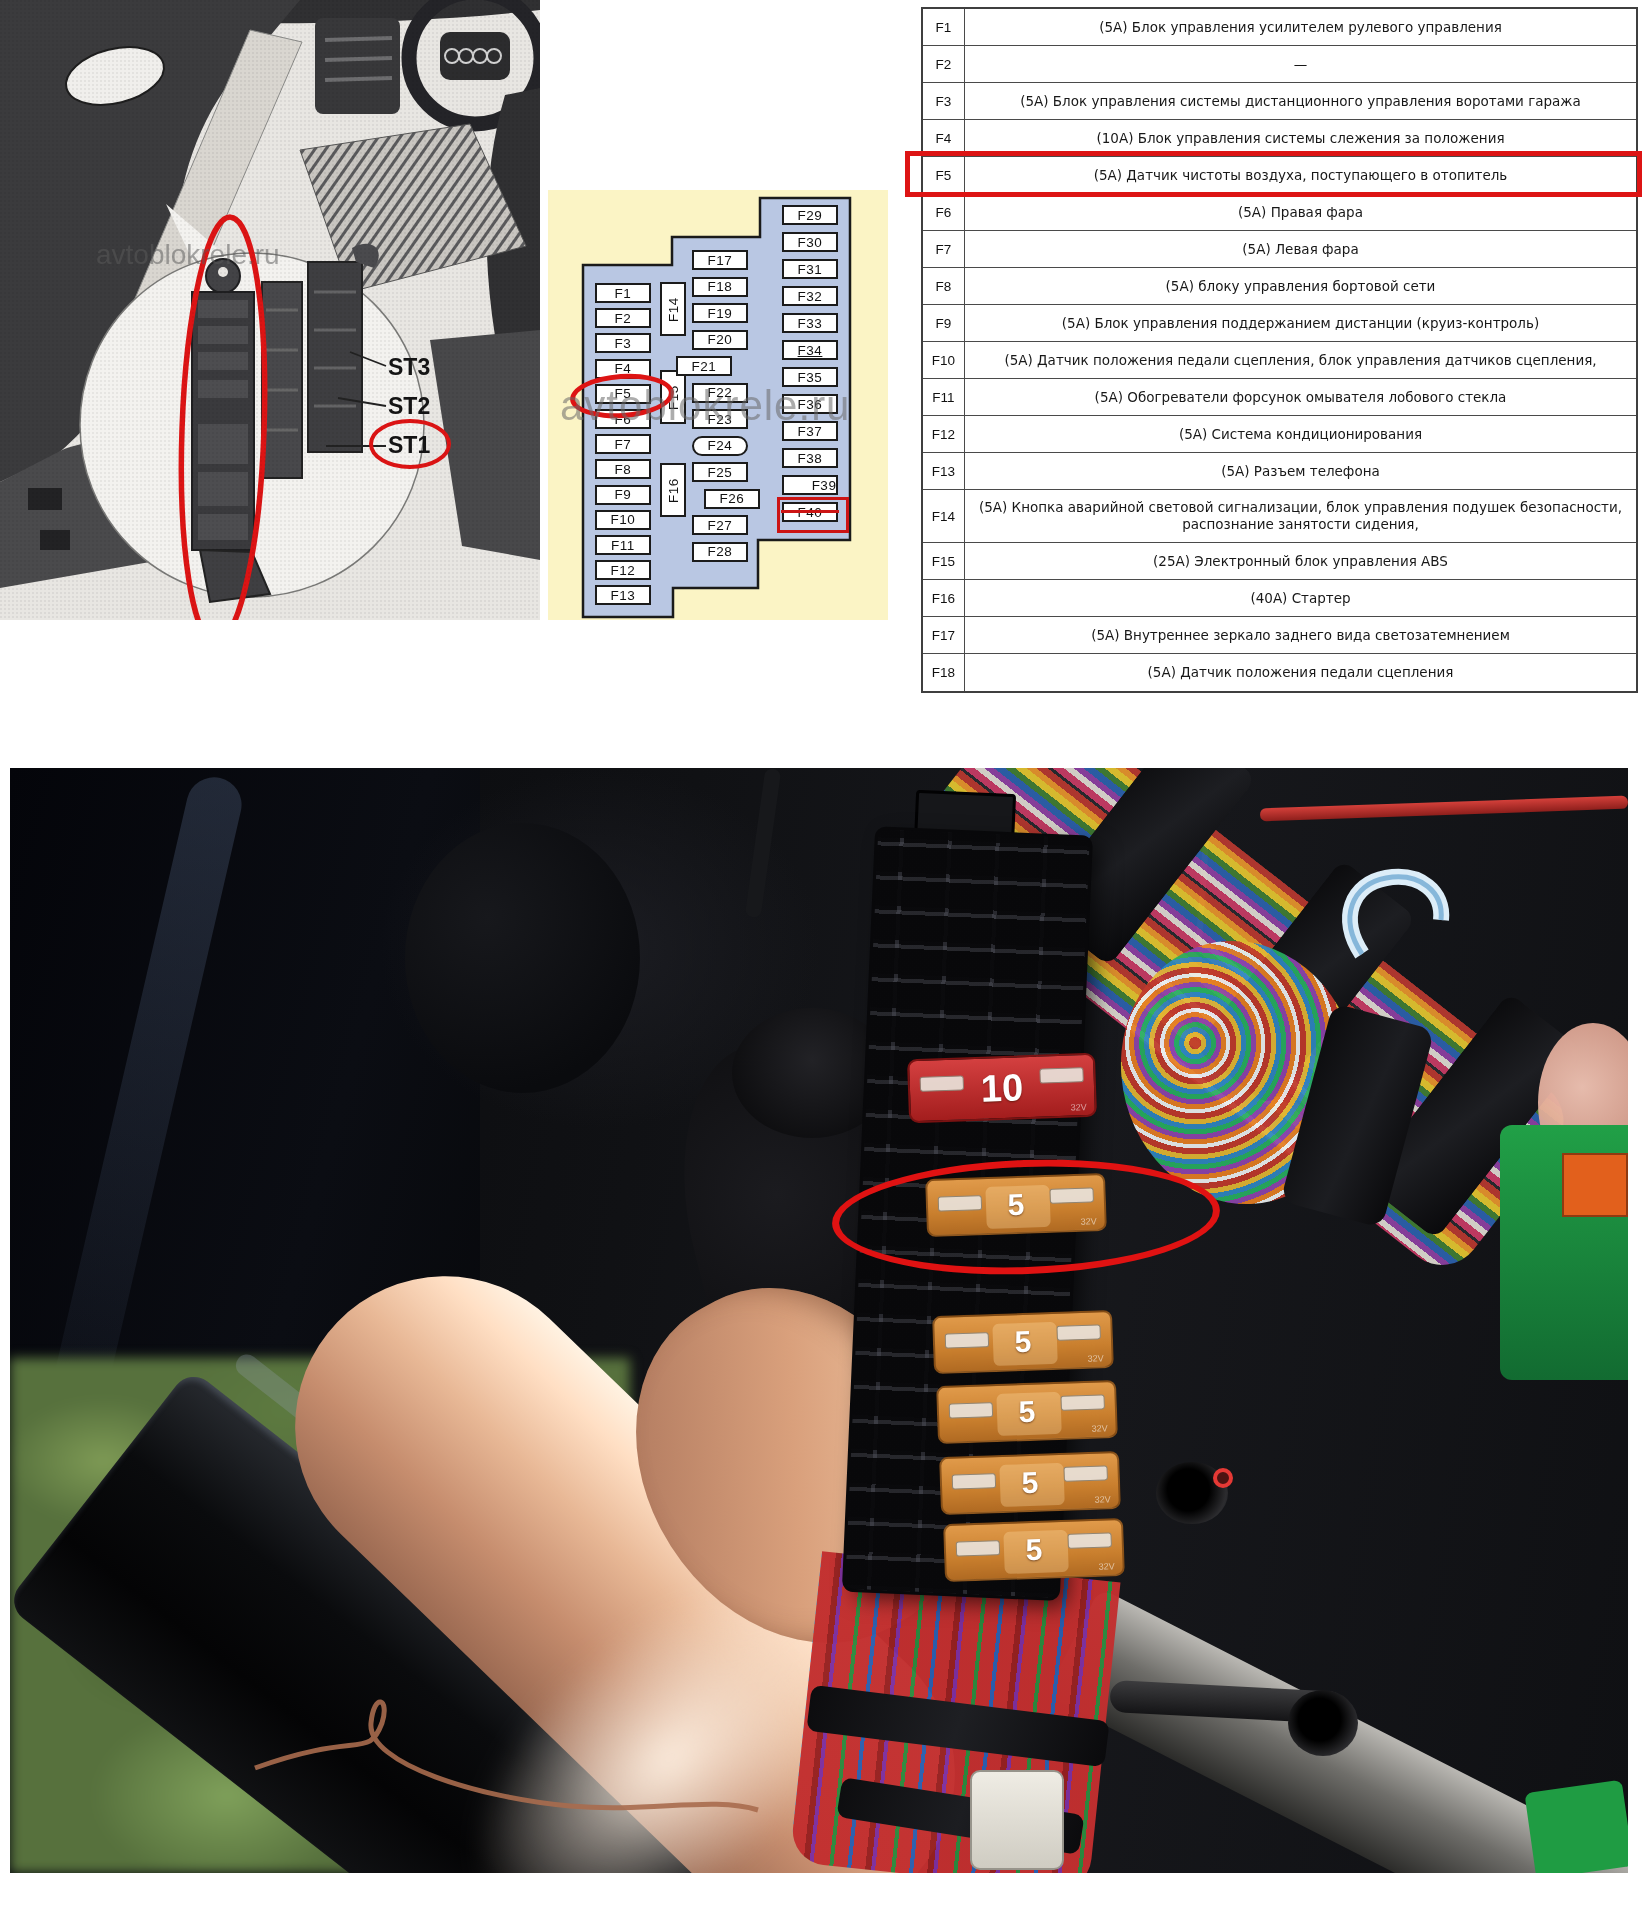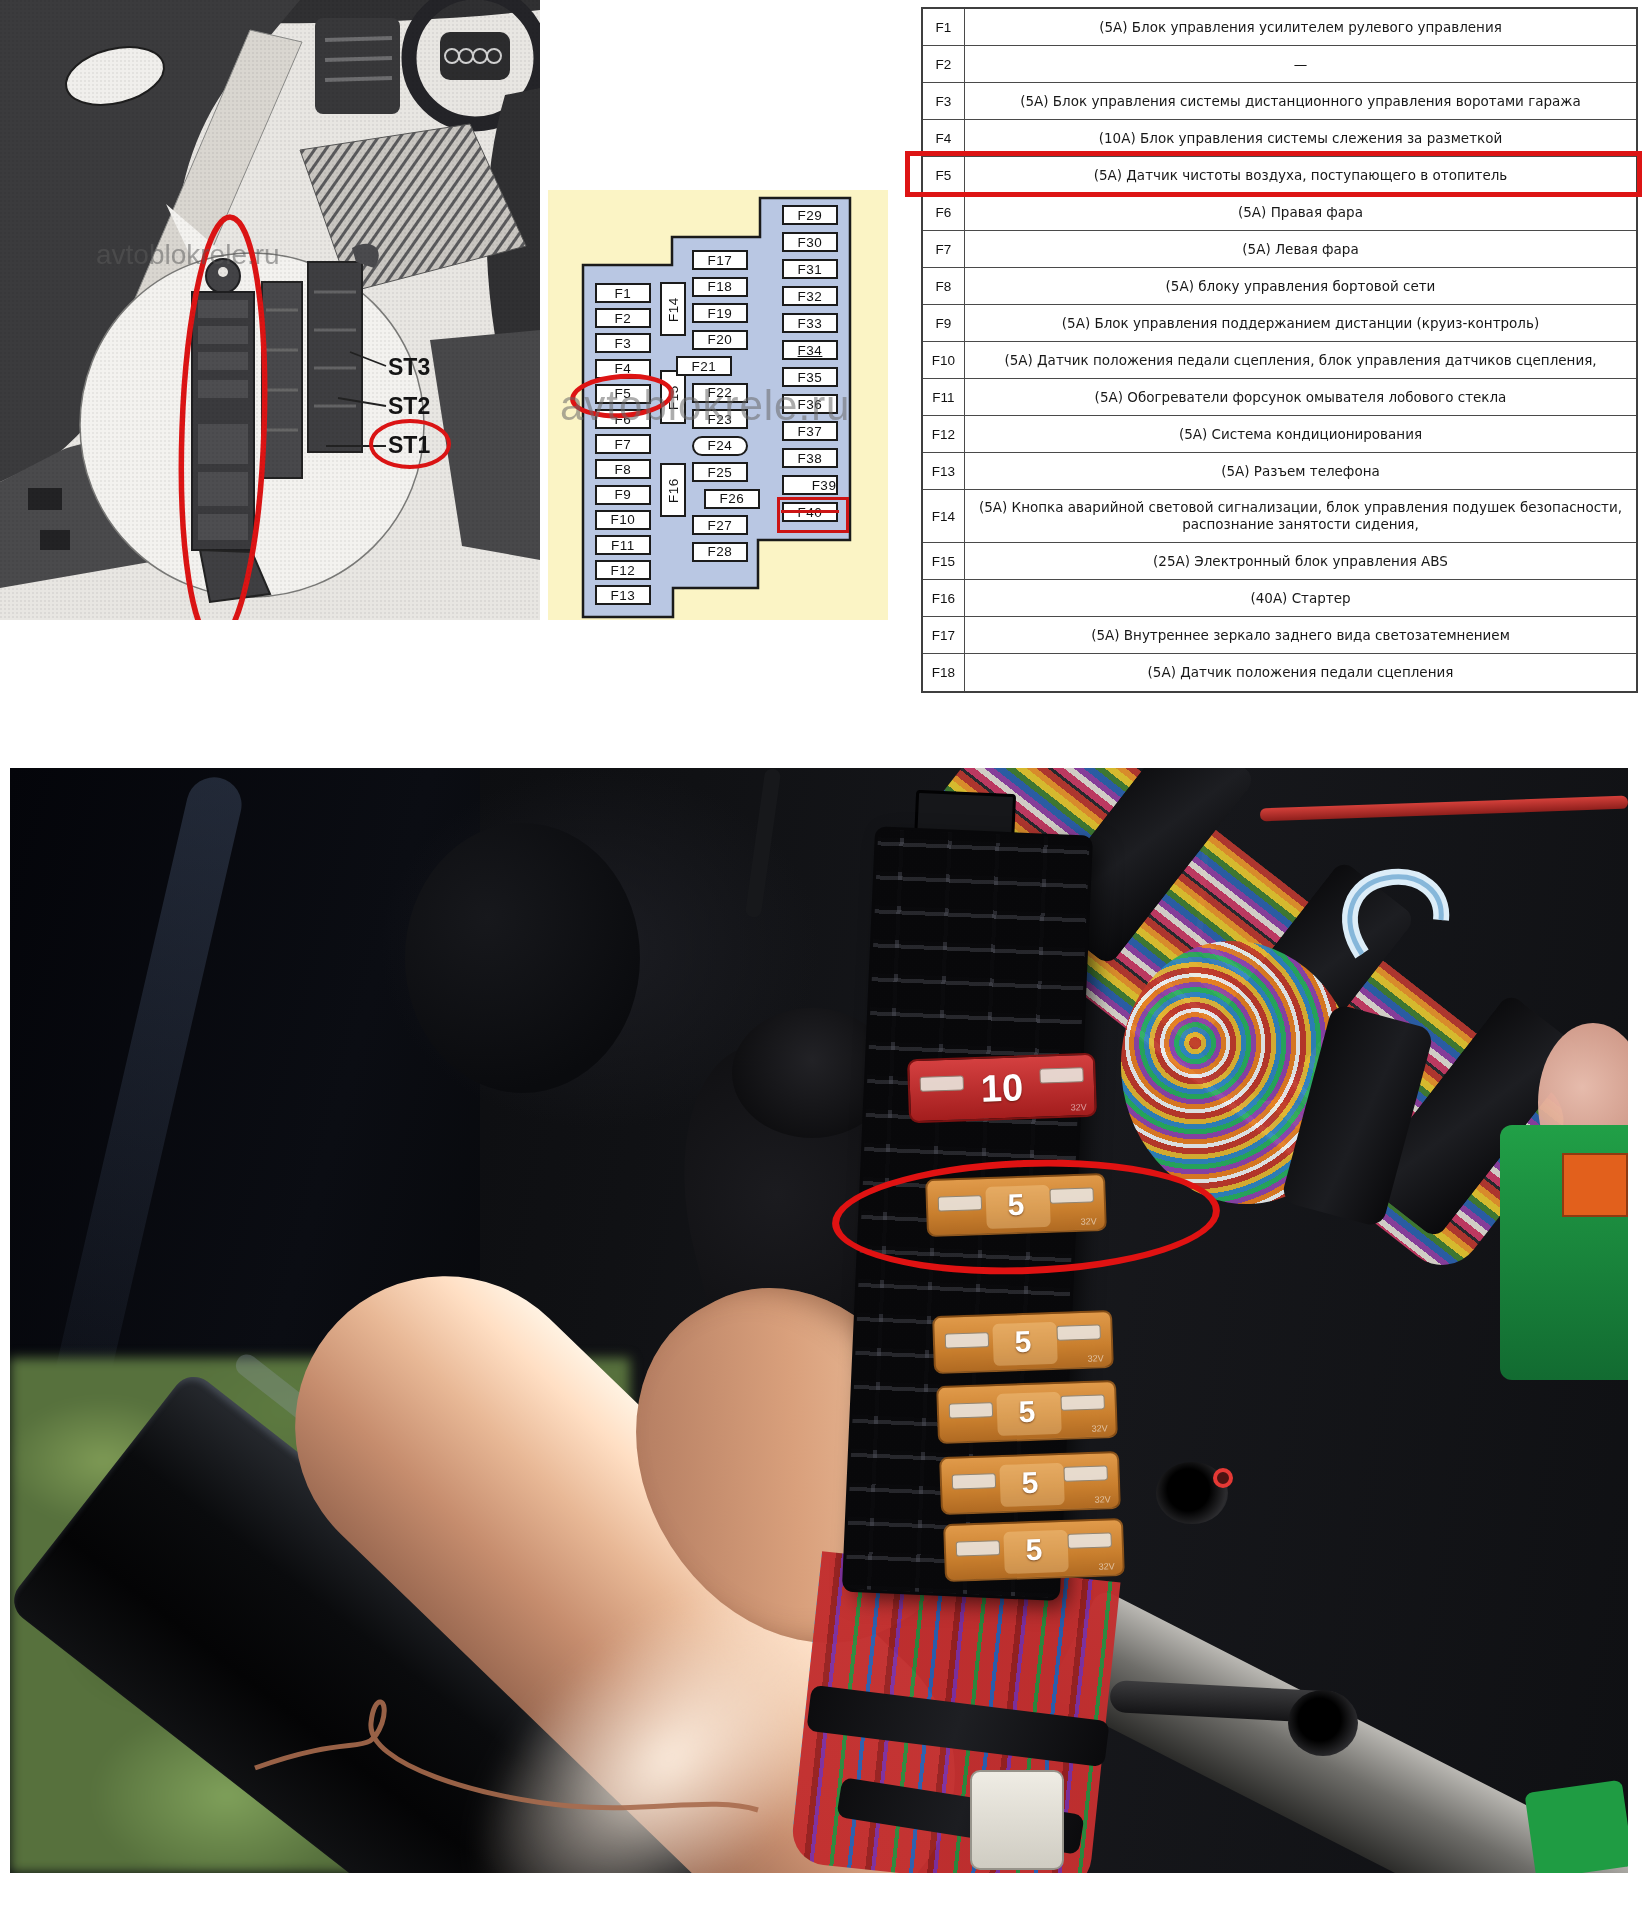--- a/index.html
+++ b/index.html
@@ -376,21 +376,21 @@
         <div class="trow">
           <div class="tid">F2</div>
           <div class="tdesc">—</div>
         </div>
         <div class="trow">
           <div class="tid">F3</div>
           <div class="tdesc">(5А) Блок управления системы дистанционного управления воротами гаража</div>
         </div>
         <div class="trow">
           <div class="tid">F4</div>
-          <div class="tdesc">(10А) Блок управления системы слежения за разметкой</div>
+          <div class="tdesc">(10А) Блок управления системы слежения за положения</div>
         </div>
         <div class="trow">
           <div class="tid">F5</div>
           <div class="tdesc">(5А) Датчик чистоты воздуха, поступающего в отопитель</div>
         </div>
         <div class="trow">
           <div class="tid">F6</div>
           <div class="tdesc">(5А) Правая фара</div>
         </div>
         <div class="trow">

